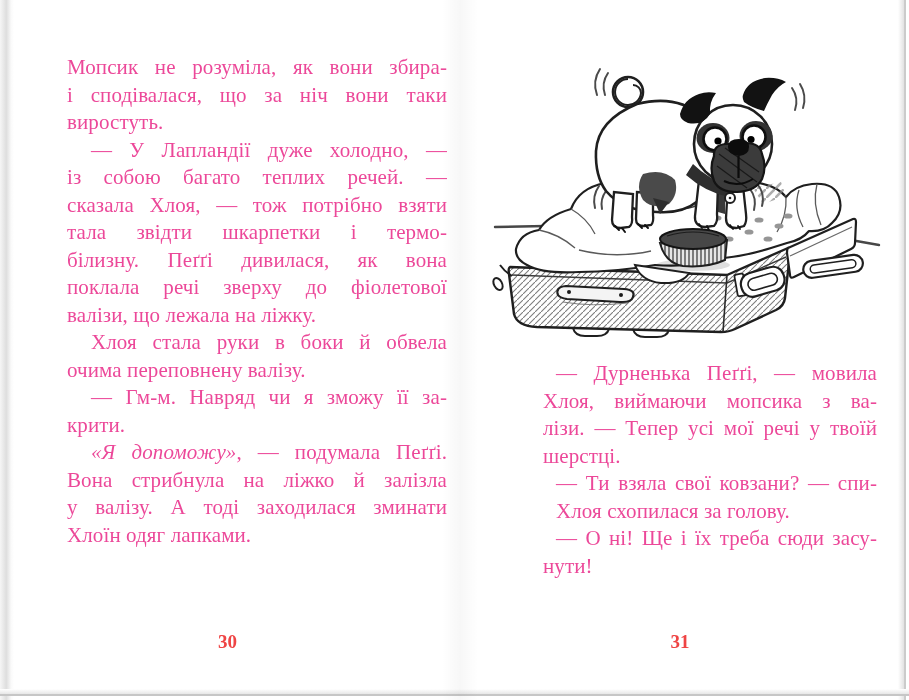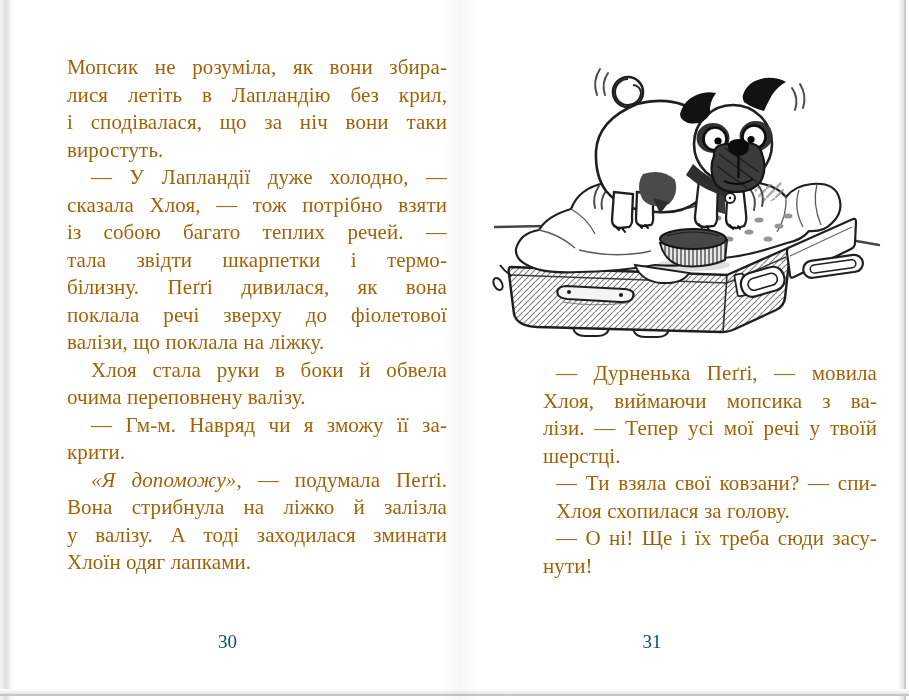--- a/index.html
+++ b/index.html
@@ -2,38 +2,38 @@
 <html><head>
 <meta charset="utf-8">
 <title>Book spread</title>
 <style>
   html,body{margin:0;padding:0;}
   body{
     width:909px;height:700px;position:relative;overflow:hidden;
     background:#ffffff;
     font-family:"Liberation Serif","DejaVu Serif",serif;
   }
-  .text-col{position:absolute;color:#a16207;}
+  .text-col{position:absolute;color:#ec4899;}
   .col-left{left:67px;top:54px;width:380px;}
   .col-right{left:543px;top:360px;width:334px;}
   .line{
     font-size:21px;line-height:27.5px;height:27.5px;
     text-align:justify;text-align-last:justify;
     letter-spacing:0.1px;overflow:hidden;
   }
   .line.indent{text-indent:24px;}
   .col-right .line.indent{text-indent:13px;}
   .line.plast{text-align-last:left;}
   em{font-style:italic;font-family:Liberation Serif, serif;}
   .pagenum{
     position:absolute;top:628px;height:28px;
-    font-size:19px;line-height:28px;color:#0c4a6e;text-align:center;
+    font-size:19px;line-height:28px;color:#ef4444;text-align:center;font-weight:bold;
   }
   .pagenum-left{left:180px;width:95px;}
-  .pagenum-right{left:604px;width:96px;}
+  .pagenum-right{left:632px;width:96px;}
   .illo{position:absolute;left:487px;top:36px;width:422px;height:318px;}
   
   .edge-left{position:absolute;left:0;top:0;width:14px;height:100%;
     background:linear-gradient(to right,#f6f6f6 0%,#dedede 45%,#fafafa 80%,#ffffff 100%);}
   .edge-right-soft{position:absolute;right:5px;top:0;width:6px;height:100%;
     background:linear-gradient(to left,#e2e2e2,#ffffff);}
   .edge-right-line{position:absolute;right:3px;top:0;width:2px;height:100%;background:#cbcbcb;}
   .edge-bottom-soft{position:absolute;left:0;bottom:6px;width:100%;height:5px;
     background:linear-gradient(to top,#e7e7e7,#ffffff);}
   .edge-bottom-line{position:absolute;left:0;bottom:4px;width:100%;height:2px;background:#c6c6c6;}
@@ -45,30 +45,29 @@
 
 <div class="edge-left"></div>
 <div class="edge-right-soft"></div>
 <div class="edge-right-line"></div>
 <div class="edge-bottom-soft"></div>
 <div class="edge-bottom-line"></div>
 <div class="gutter"></div>
 
 <div class="text-col col-left" id="left-col">
     <div class="line">Мопсик не розуміла, як вони збира-</div>
-    <div class="line">лися летіть в Лапландію без крил,</div>
     <div class="line">і сподівалася, що за ніч вони таки</div>
     <div class="line plast">виростуть.</div>
     <div class="line indent">— У Лапландії дуже холодно, —</div>
+    <div class="line">із собою багато теплих речей. —</div>
     <div class="line">сказала Хлоя, — тож потрібно взяти</div>
-    <div class="line">із собою багато теплих речей. —</div>
     <div class="line">тала звідти шкарпетки і термо-</div>
     <div class="line">білизну. Пеґґі дивилася, як вона</div>
     <div class="line">поклала речі зверху до фіолетової</div>
-    <div class="line plast">валізи, що поклала на ліжку.</div>
+    <div class="line plast">валізи, що лежала на ліжку.</div>
     <div class="line indent">Хлоя стала руки в боки й обвела</div>
     <div class="line plast">очима переповнену валізу.</div>
     <div class="line indent">— Гм-м. Навряд чи я зможу її за-</div>
     <div class="line plast">крити.</div>
     <div class="line indent"><em>«Я допоможу»</em>, — подумала Пеґґі.</div>
     <div class="line">Вона стрибнула на ліжко й залізла</div>
     <div class="line">у валізу. А тоді заходилася зминати</div>
     <div class="line plast">Хлоїн одяг лапками.</div>
   </div>
 <div class="pagenum pagenum-left">30</div>

